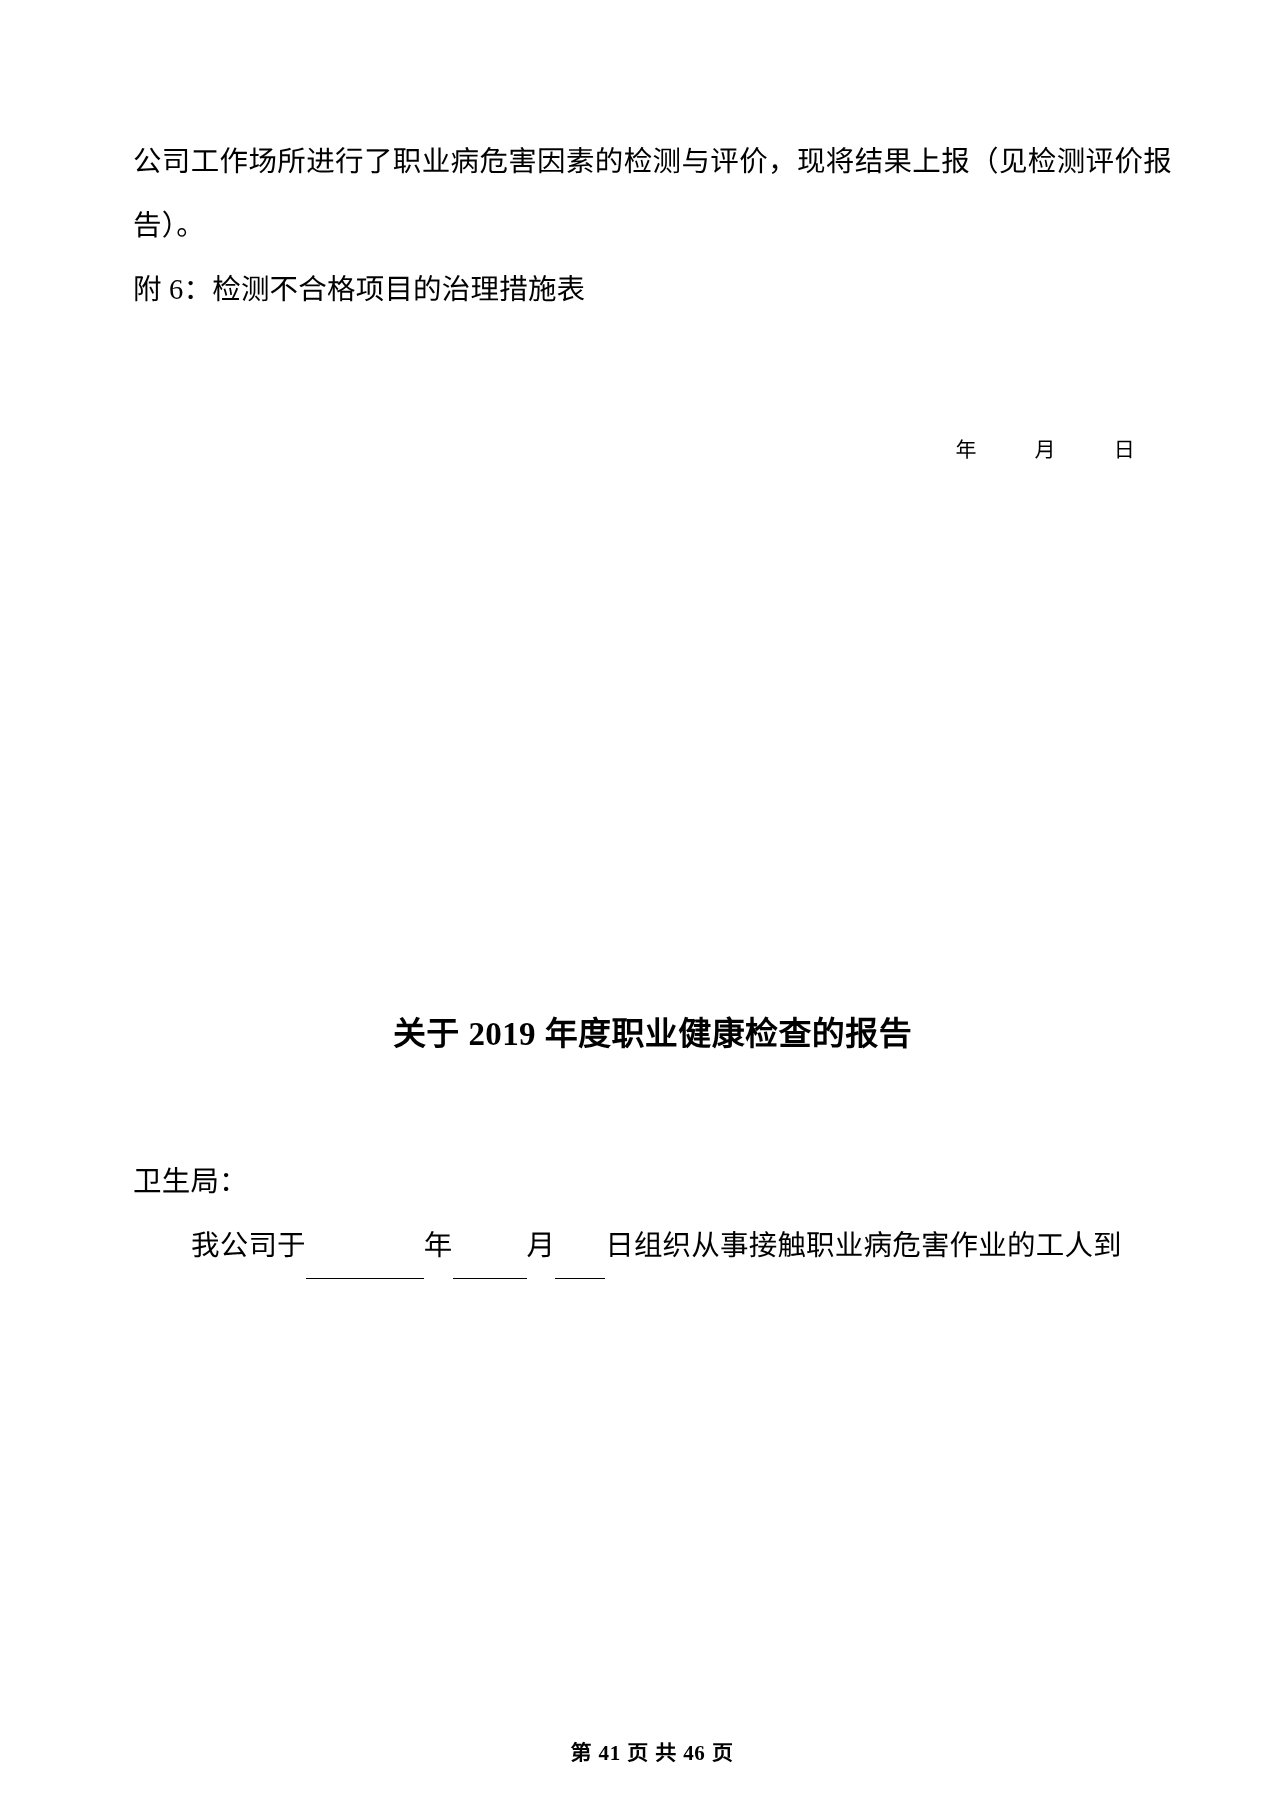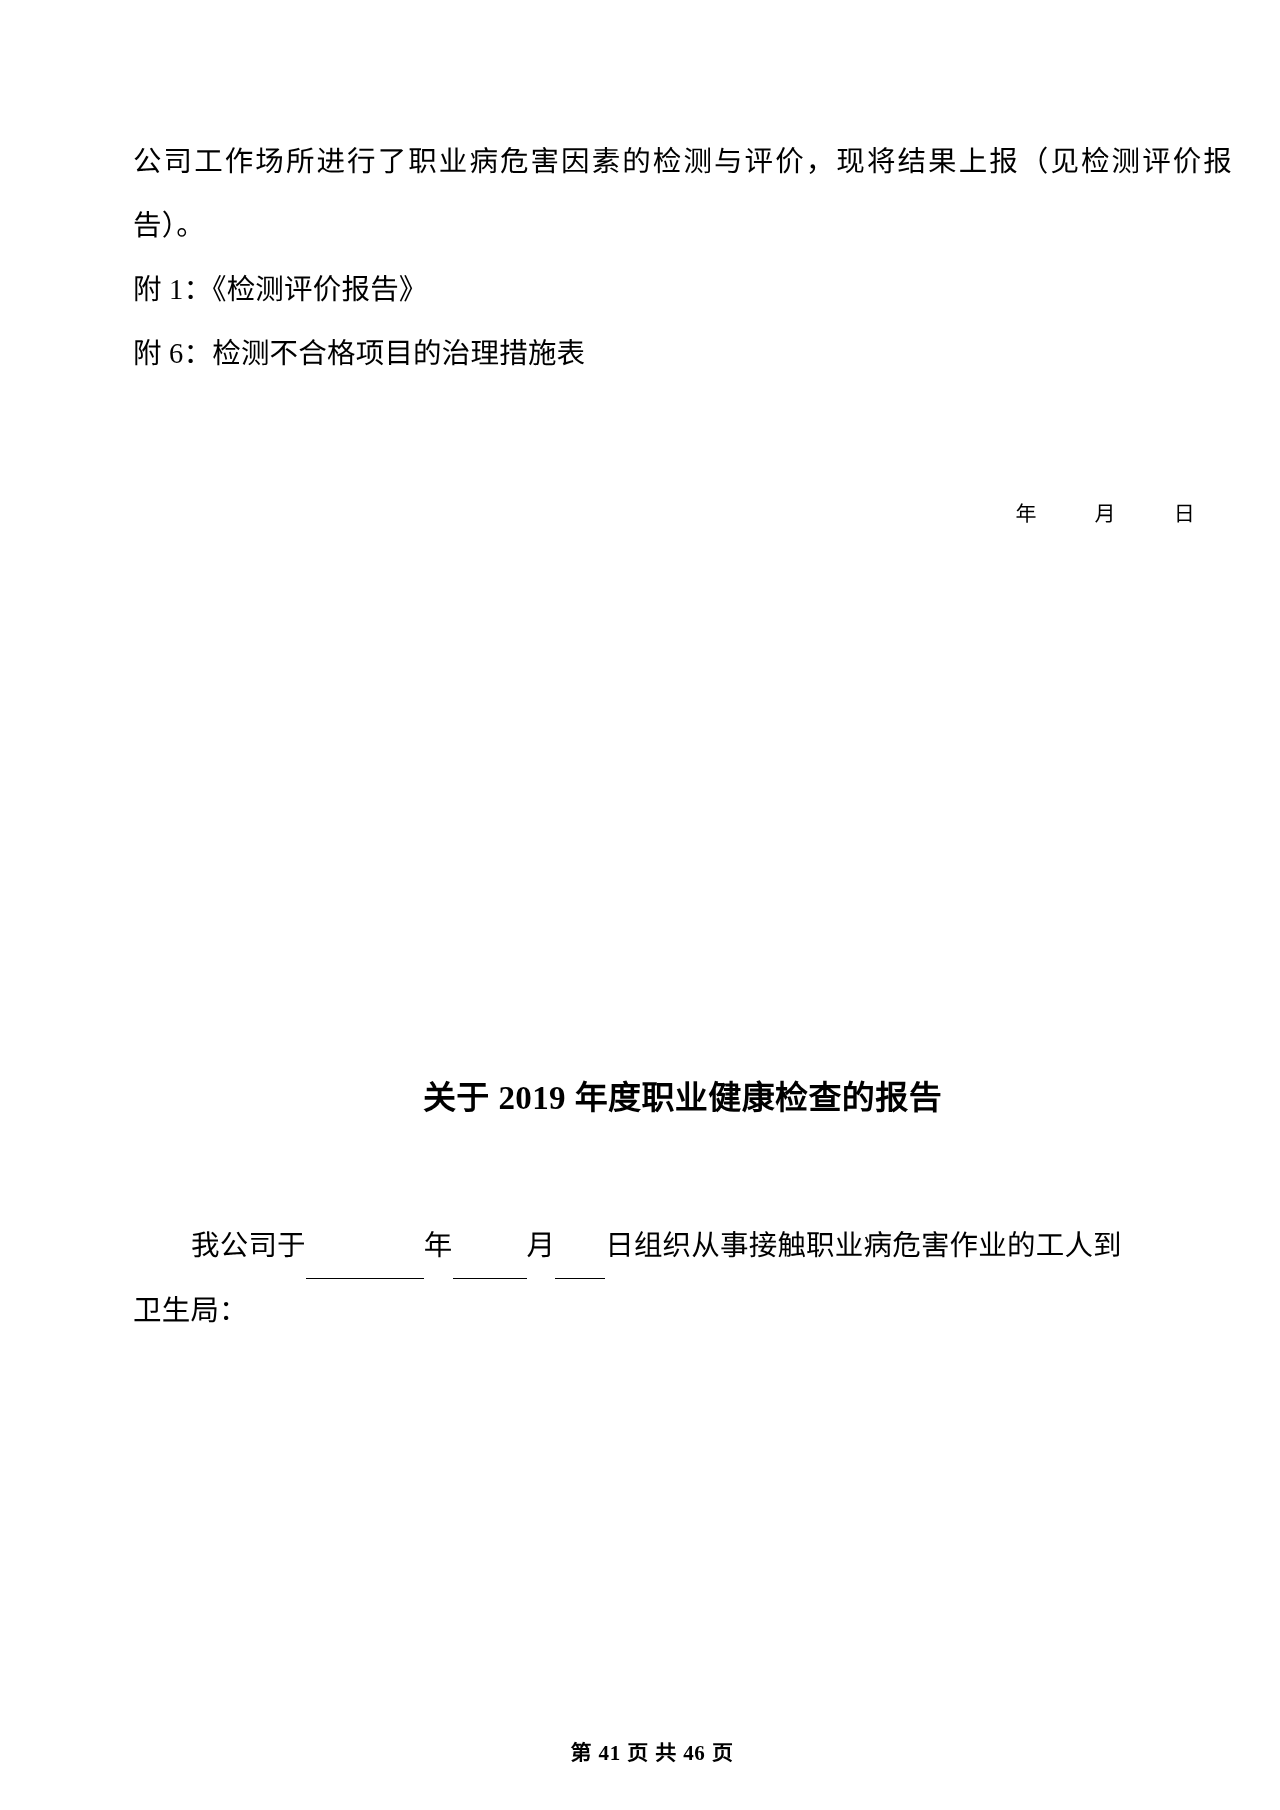--- a/index.html
+++ b/index.html
@@ -15,21 +15,21 @@
     color: #000000;
     overflow: hidden;
   }
   .page {
     position: absolute;
     left: 0;
     top: 0;
     width: 1280px;
     height: 1810px;
     box-sizing: border-box;
-    padding: 130px 48px 0 133px;
+    padding: 130px 108px 0 133px;
   }
   .para {
     font-size: 28.5px;
     line-height: 64px;
     letter-spacing: 0.2px;
     text-align: justify;
     text-justify: inter-ideograph;
     margin: 0;
     white-space: pre-wrap;
   }
@@ -100,36 +100,35 @@
   }
 </style>
 </head>
 <body>
 
 <div class="page">
 
   <p class="para">公司工作场所进行了职业病危害因素的检测与评价，现将结果上报（见检测评价报告）。</p>
 
 
-  <p class="attach">附 1：《检测评价报告》</p>
   <p class="attach">附 6：检测不合格项目的治理措施表</p>
 
   <div style="height:96px"></div>
 
   <p class="date-line"><span>年</span><span class="gap"></span><span>月</span><span class="gap"></span><span>日</span></p>
 
   <div class="spacer-lg"></div>
 
   <h1 class="doc-title">关于 2019 年度职业健康检查的报告</h1>
 
   <div class="spacer-sm"></div>
 
+  <p class="para">卫生局：</p>
+
   <p class="para para-indent"><span>我公司于</span><span class="blank-line u-long">&nbsp;</span><span>年</span><span class="blank-line u-med">&nbsp;</span><span>月</span><span class="blank-line u-short">&nbsp;</span><span>日组织从事接触职业病危害作业的工人到</span></p>
-
-  <p class="para">卫生局：</p>
 
 </div>
 
 <div class="footer">
   <span>第</span>
   <span class="sans-num">41</span>
   <span>页 共</span>
   <span class="sans-num">46</span>
   <span>页</span>
 </div>

